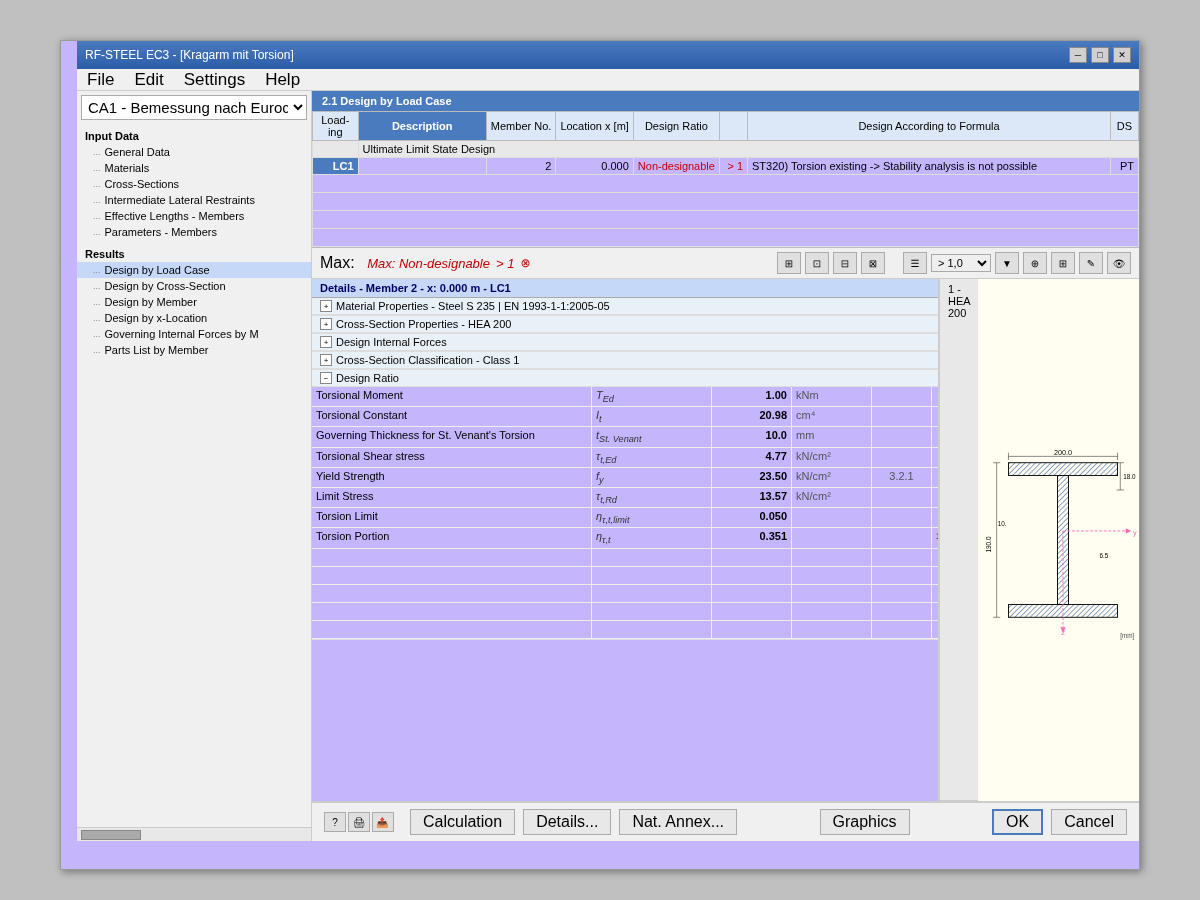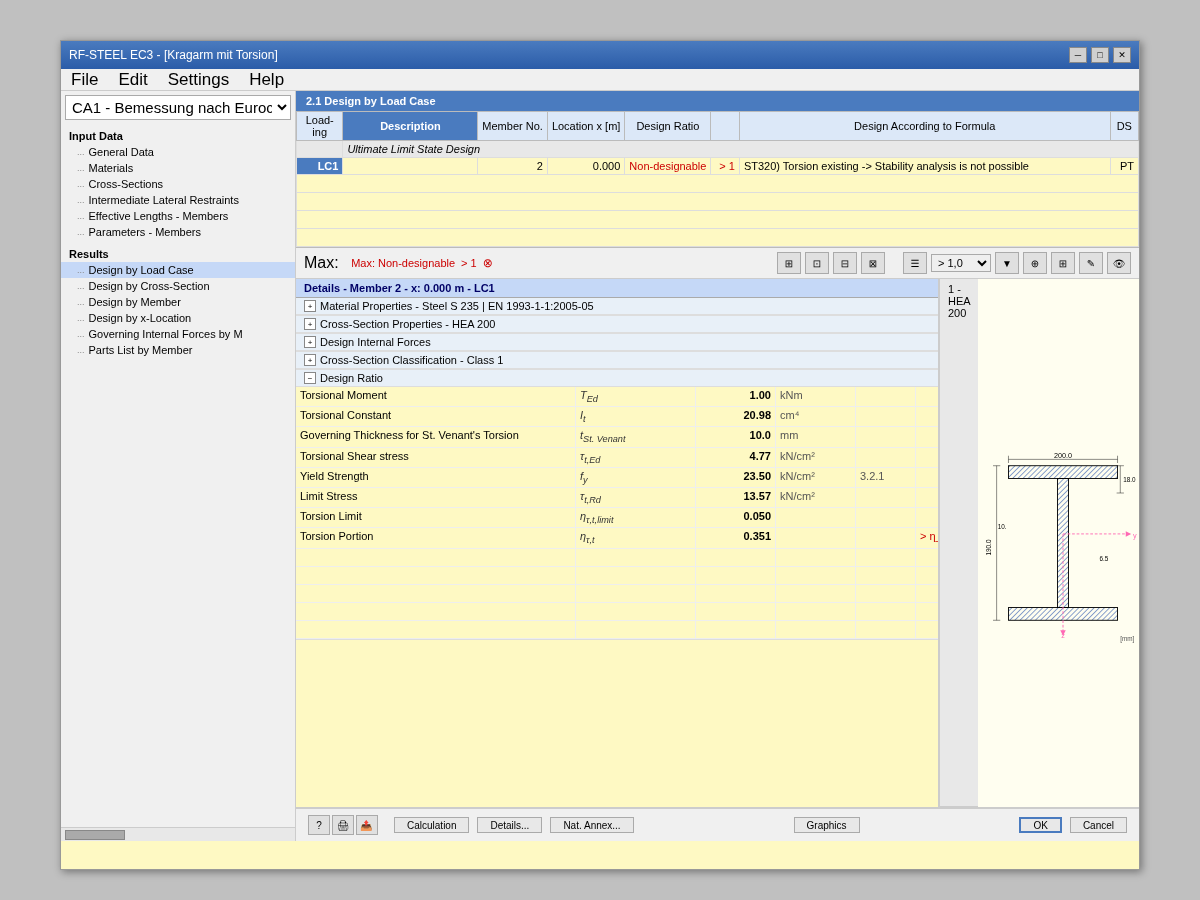--- a/index.html
+++ b/index.html
@@ -2,23 +2,24 @@
 <html><head>
   <meta charset="utf-8">
   <style>
     * { box-sizing: border-box; margin: 0; padding: 0; }
     body { background: #c0c0c0; font-family: 'Segoe UI', Tahoma, Arial, sans-serif; font-size: 11px; color: #000; }
     
     .window {
       position: absolute;
       top: 40px; left: 60px;
       width: 1080px; height: 830px;
-      background: #fef9c3;
+      background: #c4b5fd;
       border: 1px solid #999;
       box-shadow: 2px 2px 8px rgba(0,0,0,0.4);
+      padding-left: 16px;
     }
     
     .title-bar {
       background: linear-gradient(to bottom, #4a7bbf, #2b5ca8);
       color: white;
       height: 28px;
       display: flex;
       align-items: center;
       justify-content: space-between;
       padding: 0 8px;
@@ -154,21 +155,20 @@
     table.data-table td {
       border: 1px solid #ddd;
       padding: 2px 4px;
       text-align: right;
       white-space: nowrap;
     }
     
     table.data-table tr.group-header td {
       background: #e8e8e8;
       text-align: left;
-      font-style: italic;
     }
     
     table.data-table tr.lc-row td:first-child {
       background: #4a7bbf;
       color: white;
       font-weight: bold;
     }
     
     .non-designable { color: #cc0000; }
     .exceeds { color: #cc0000; }
@@ -189,22 +189,23 @@
       background: #e0e0e0;
       border: 1px solid #aaa;
       cursor: pointer;
       display: flex; align-items: center; justify-content: center;
       font-size: 10px;
     }
     
     .max-label { font-size: 16px; margin-right: 4px; }
     .non-des-badge {
       color: #cc0000;
-      font-size: 11px;
+      font-size: 13px;
       margin-right: 2px;
+      font-style: italic;
     }
     
     .filter-select {
       font-size: 11px;
       border: 1px solid #aaa;
       padding: 1px 2px;
       width: 60px;
     }
     
     
@@ -264,21 +265,21 @@
     
     .detail-row > div {
       padding: 2px 4px;
       border-right: 1px solid #eee;
     }
     
     .detail-label { }
     .detail-symbol { font-style: italic; color: #333; }
     .detail-value { text-align: right; font-weight: bold; }
     .detail-unit { color: #555; }
-    .detail-ref { color: #555; }
+    .detail-ref { color: #555; text-align: center; }
     .detail-extra { }
     
     .exceeded-value { color: #cc0000; }
     
     
     .details-right {
       width: 200px;
       min-width: 200px;
       background: #fffef0;
       display: flex;
@@ -314,26 +315,26 @@
     .bottom-bar {
       display: flex;
       align-items: center;
       padding: 6px 12px;
       gap: 8px;
       background: #f0f0f0;
       border-top: 2px solid #ccc;
     }
     
     .bottom-btn {
-      height: 16px;
+      height: 26px;
       padding: 0 12px;
       background: #e8e8e8;
       border: 1px solid #aaa;
       cursor: pointer;
-      font-size: 10px;
+      font-size: 16px;
     }
     .bottom-btn.ok-btn {
       background: #e8e8e8;
       border: 2px solid #4a7bbf;
     }
     
     .spacer { flex: 1; }
     
     
     svg.cross-section {

